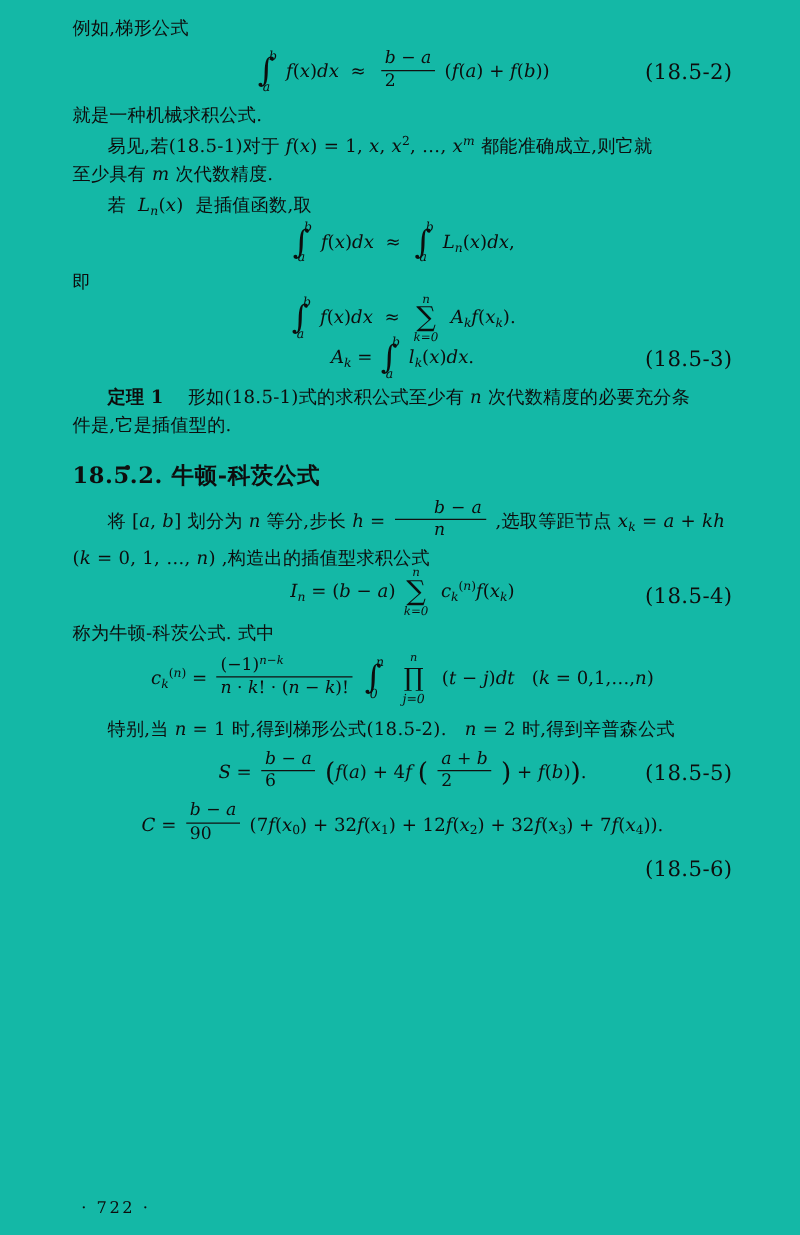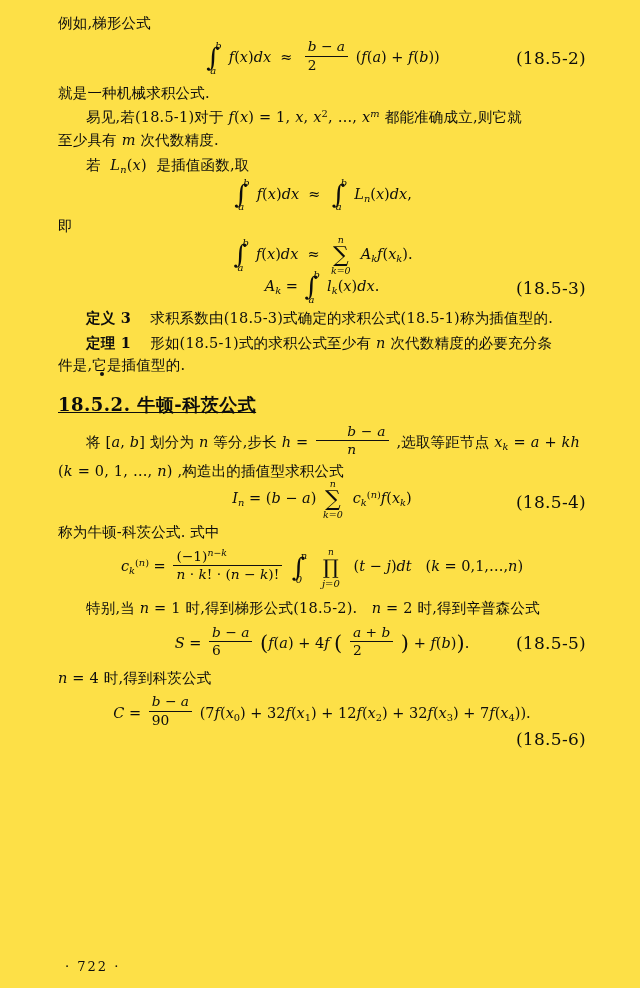--- a/index.html
+++ b/index.html
@@ -14,21 +14,21 @@
     font-family: "DejaVu Serif", serif;
     color: #0d0d0d;
     overflow: hidden;
   }
   .page {
     position: absolute;
     left: 0; top: 0;
     width: 640px;
     height: 988px;
     
-    background: #fde047;
+    background: #14b8a6;
   }
   .content {
     position: absolute;
     left: 58px;
     top: 12px;
     width: 528px;
   }
   .para {
     font-size: 14.5px;
     line-height: 1.55;
@@ -171,21 +171,20 @@
     vertical-align: -0.3em;
   }
   sup {
     font-size: 0.68em;
     vertical-align: 0.55em;
   }
   .section-head {
     font-size: 18px;
     margin: 16px 0 8px 0;
     letter-spacing: 0.5px;
-    text-decoration: underline;
   }
   .dot-mark {
     position: absolute;
     left: 100px;
     top: 372px;
     width: 4px;
     height: 4px;
     background: #111;
     border-radius: 50%;
   }
@@ -279,24 +278,20 @@
     <div class="eq-row">
       <div class="eq-center">
         <span class="math">A</span><sub class="math">k</sub> =
         <span class="intg">
           <span class="lim-top">b</span><span class="sym">∫</span><span class="lim-bot">a</span>
         </span><span class="math">l</span><sub class="math">k</sub>(<span class="math">x</span>)<span class="math">dx</span>.
       </div>
       <span class="eq-tag">(18.5-3)</span>
     </div>
 
-    <p class="para indent">
-      <span class="bold">定义 3</span>&nbsp;&nbsp;&nbsp;
-      <span>求积系数由(18.5-3)式确定的求积公式(18.5-1)称为插值型的.</span>
-    </p>
 
     <p class="para indent">
       <span class="bold">定理 1</span>&nbsp;&nbsp;&nbsp;
       <span>形如(18.5-1)式的求积公式至少有</span>
       <span class="math">n</span>
       <span>次代数精度的必要充分条</span><br>
       <span>件是,它是插值型的.</span>
     </p>
 
     <h2 class="section-head">18.5.2. 牛顿-科茨公式</h2>
@@ -370,37 +365,33 @@
         <span class="big-paren">(</span>
         <span class="frac">
           <span class="num"><span class="math">a</span> + <span class="math">b</span></span>
           <span class="den">2</span>
         </span>
         <span class="big-paren">)</span> + <span class="math">f</span>(<span class="math">b</span>)<span class="big-paren">)</span>.
       </div>
       <span class="eq-tag">(18.5-5)</span>
     </div>
 
-    <p class="para">
-      <span class="math">n</span> = 4
-      <span>时,得到科茨公式</span>
-    </p>
 
     <div class="eq-row" style="margin-bottom:0;">
       <div class="eq-center">
         <span class="math">C</span> =
         <span class="frac">
           <span class="num"><span class="math">b</span> − <span class="math">a</span></span>
           <span class="den">90</span>
         </span>
         (7<span class="math">f</span>(<span class="math">x</span><sub>0</sub>) + 32<span class="math">f</span>(<span class="math">x</span><sub>1</sub>) + 12<span class="math">f</span>(<span class="math">x</span><sub>2</sub>) + 32<span class="math">f</span>(<span class="math">x</span><sub>3</sub>) + 7<span class="math">f</span>(<span class="math">x</span><sub>4</sub>)).
       </div>
     </div>
     <div class="eq-row" style="min-height:20px;">
-      <span class="eq-tag" style="top:2px;">(18.5-6)</span>
+      <span class="eq-tag" style="top:12px;">(18.5-6)</span>
     </div>
 
   </div>
 
   <span class="dot-mark"></span>
 
   <div class="page-num">· 722 ·</div>
 </div>
 
 </body></html>

